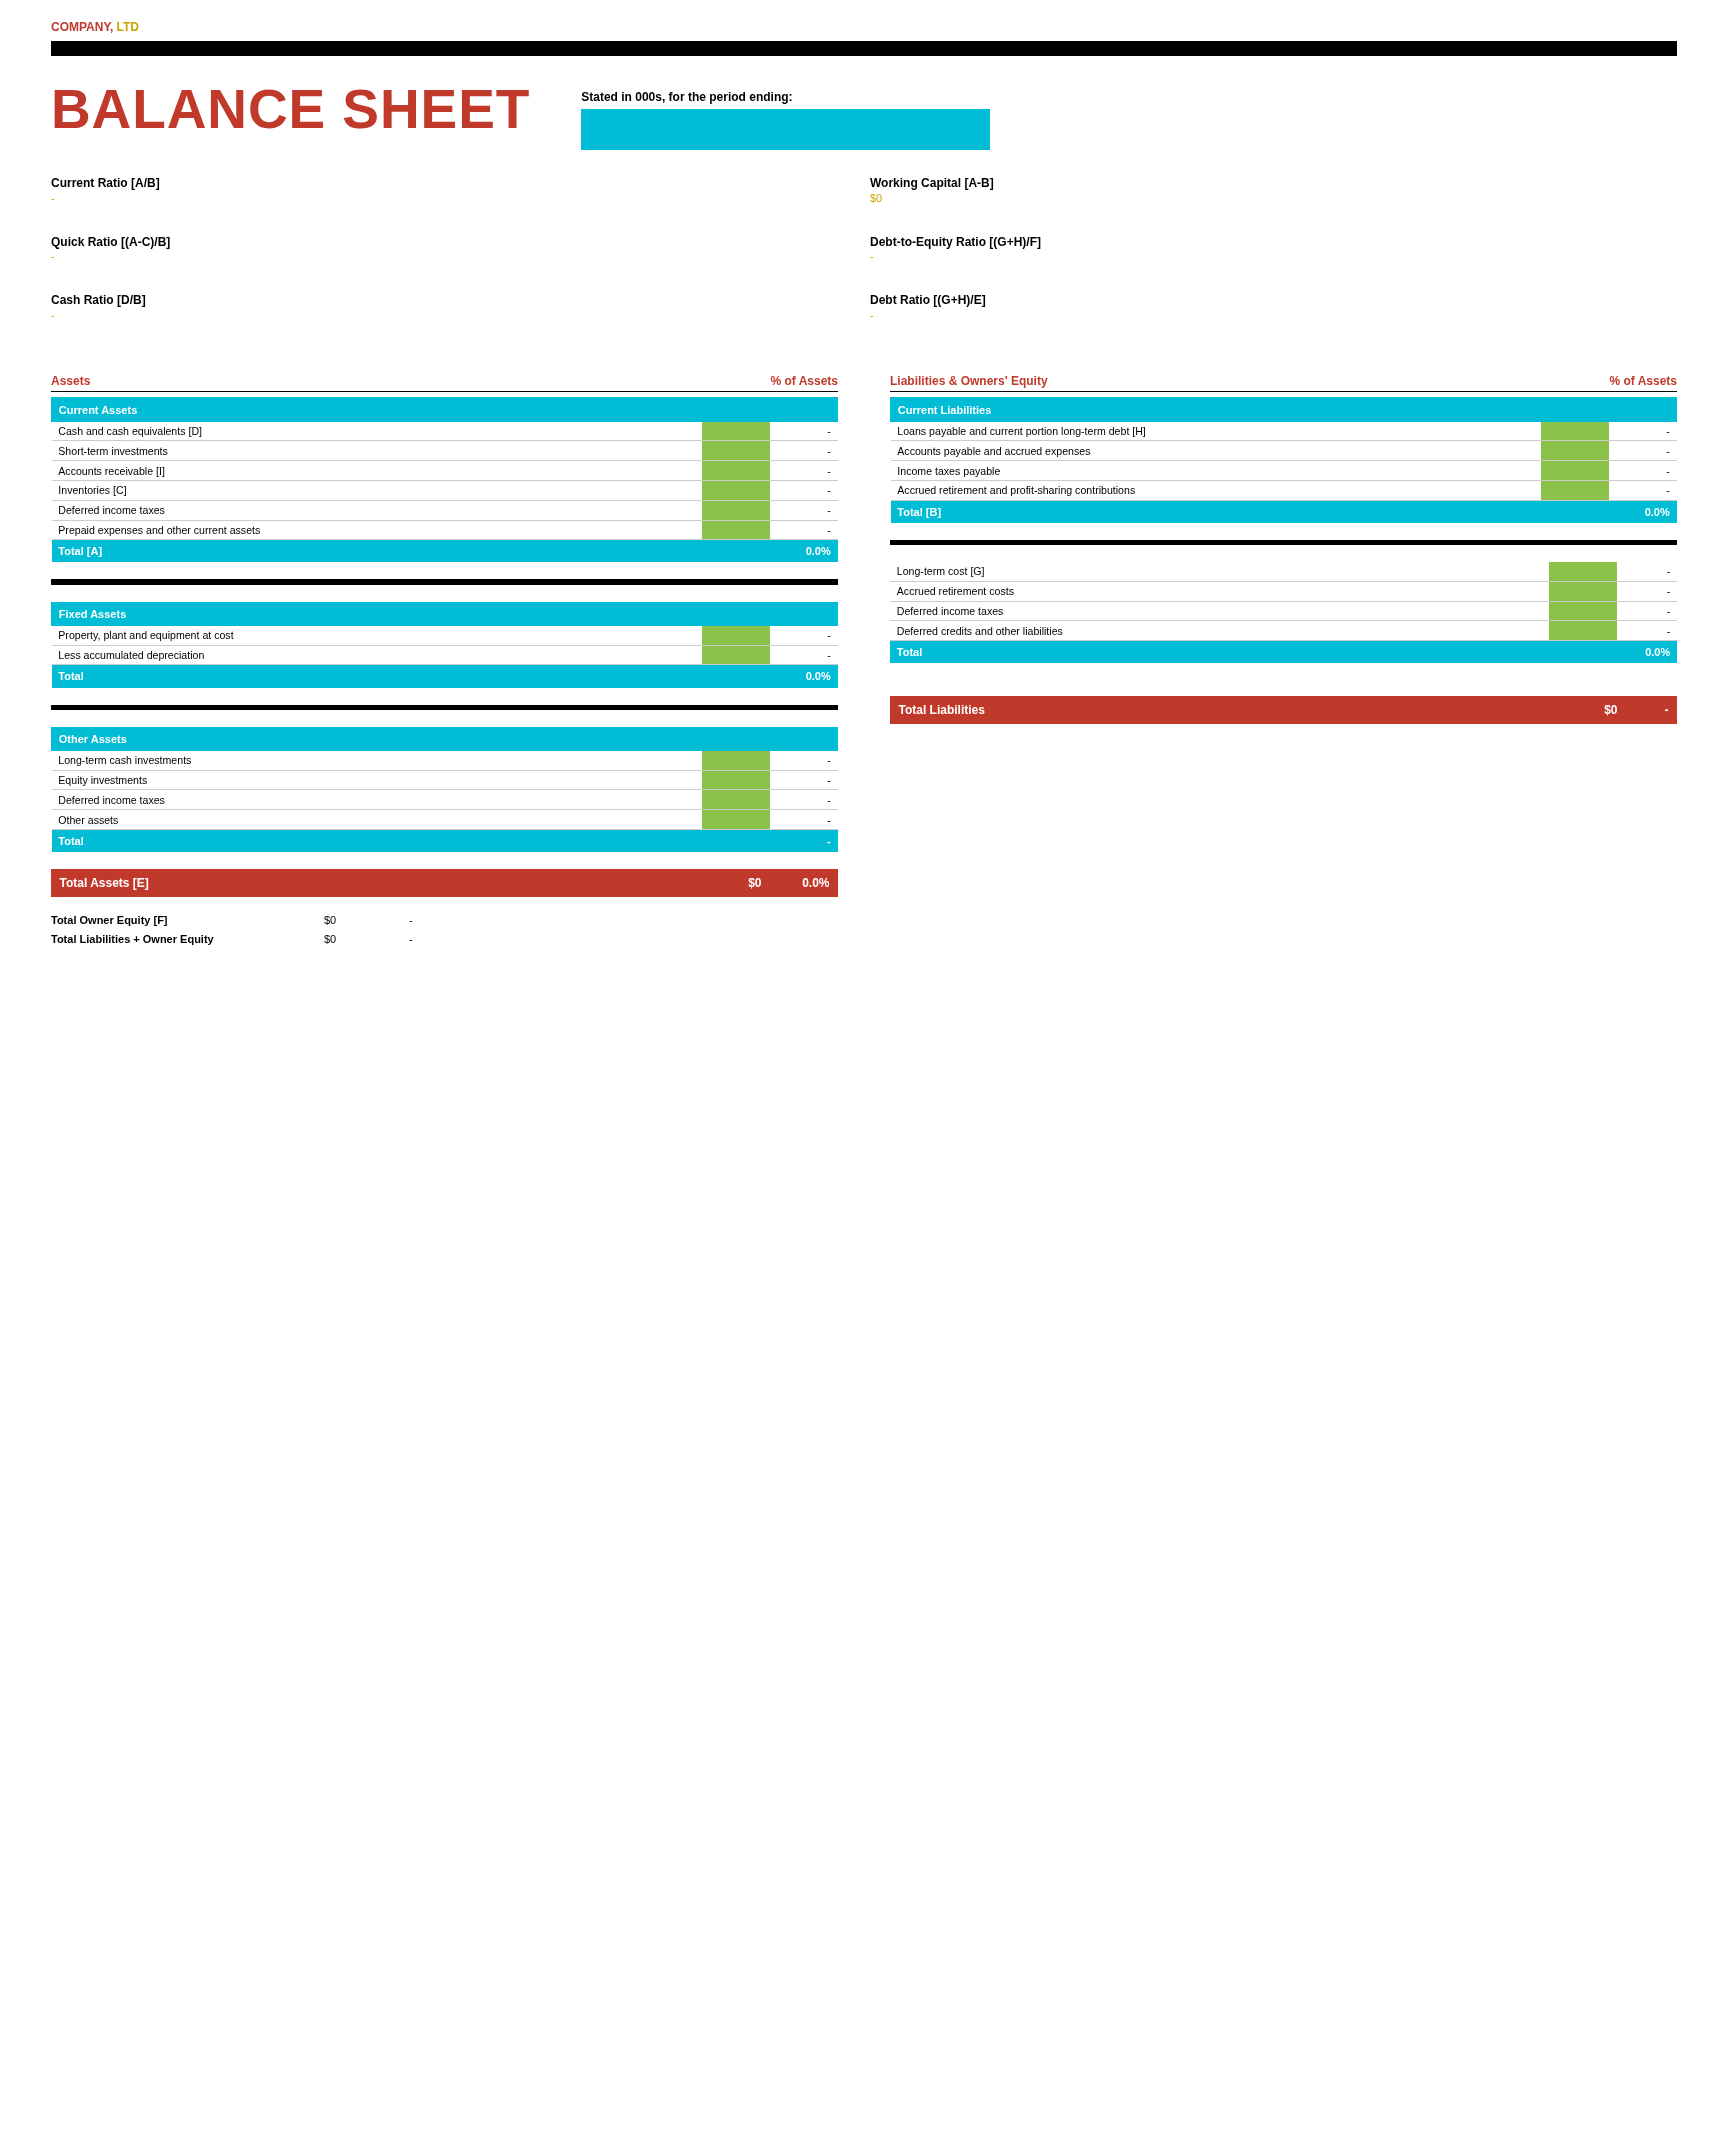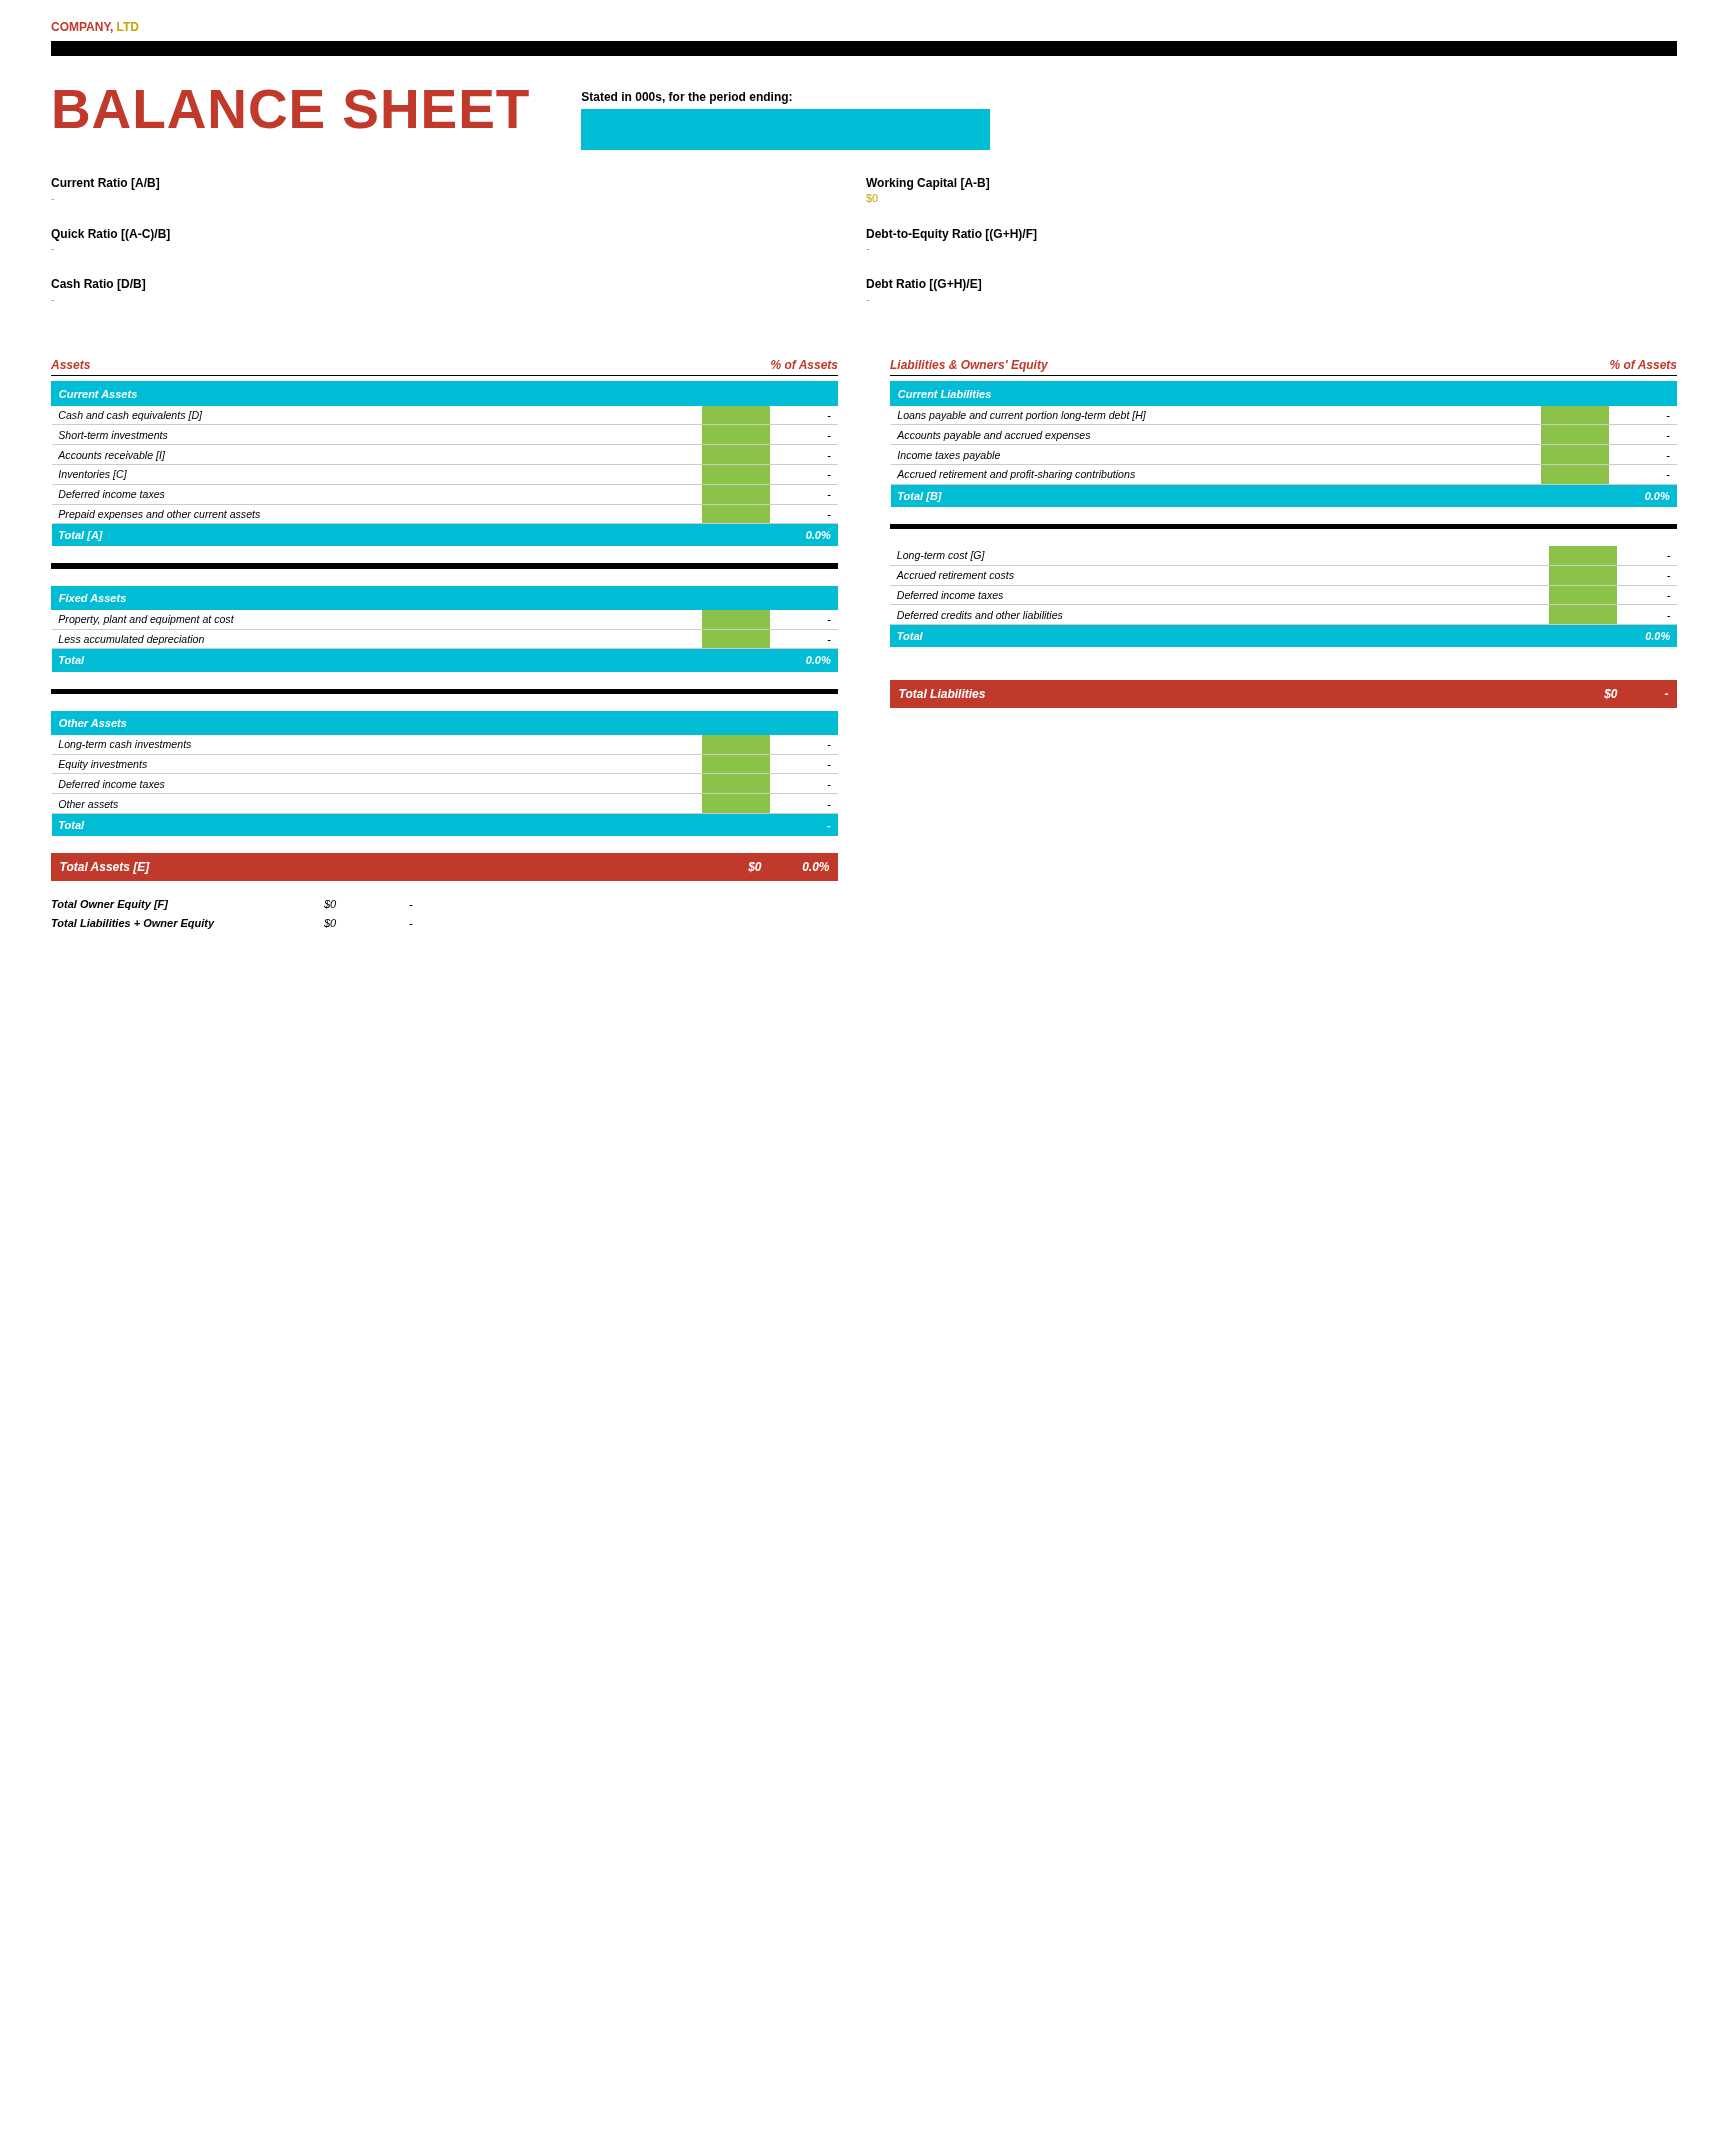--- a/index.html
+++ b/index.html
@@ -56,21 +56,21 @@
     .period-input-bar {
       background: #00bcd4;
       height: 41px;
       width: 409px;
     }
 
     
     .ratios-section {
       display: grid;
       grid-template-columns: 1fr 1fr;
-      gap: 4px;
+      gap: 12px;
       margin: 25.6px 0 34px 0;
     }
     .ratio-item {
       margin-bottom: 19px;
     }
     .ratio-label {
       font-weight: bold;
       font-size: 12px;
       margin-bottom: 1.7px;
     }
@@ -80,21 +80,20 @@
     }
     .ratio-value-dash {
       color: #c8a400;
     }
 
     
     .main-content {
       display: grid;
       grid-template-columns: 1fr 1fr;
       gap: 52px;
-      font-style: italic;
     }
 
     
     .section-header-row {
       display: flex;
       justify-content: space-between;
       align-items: center;
       border-bottom: 1.7px solid #000;
       padding-bottom: 3.4px;
       margin-bottom: 5.1px;

